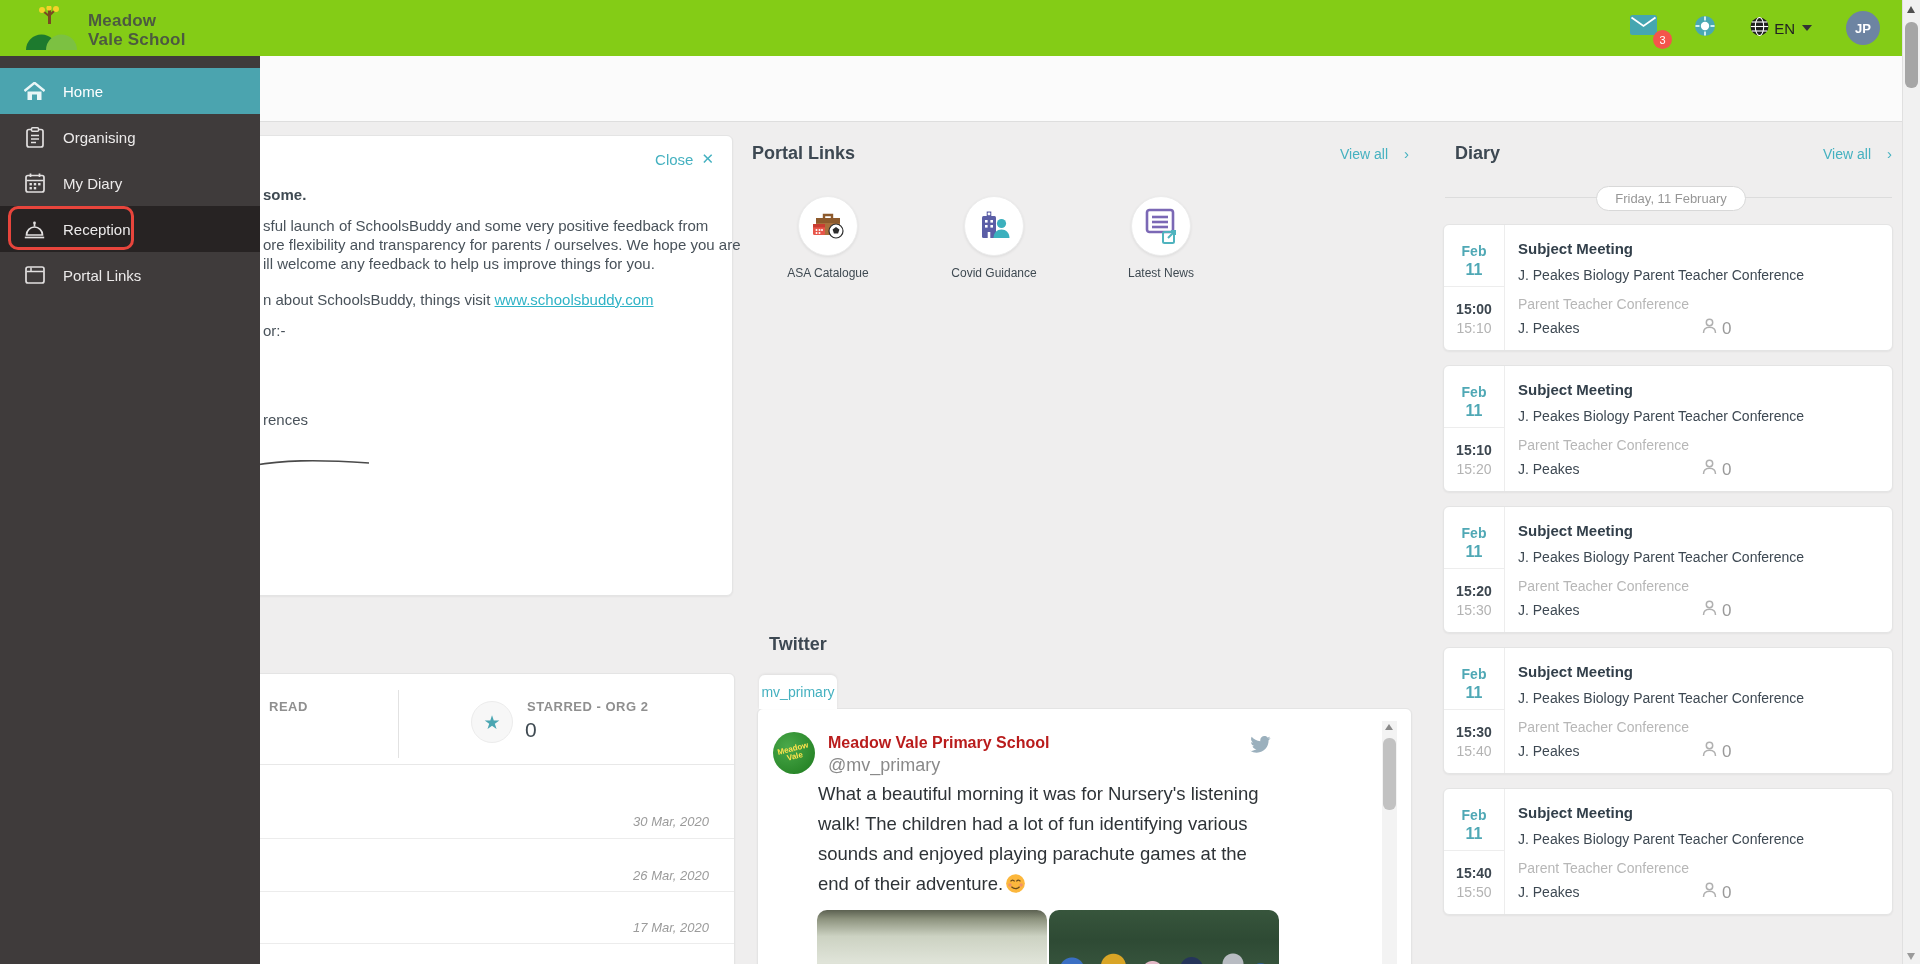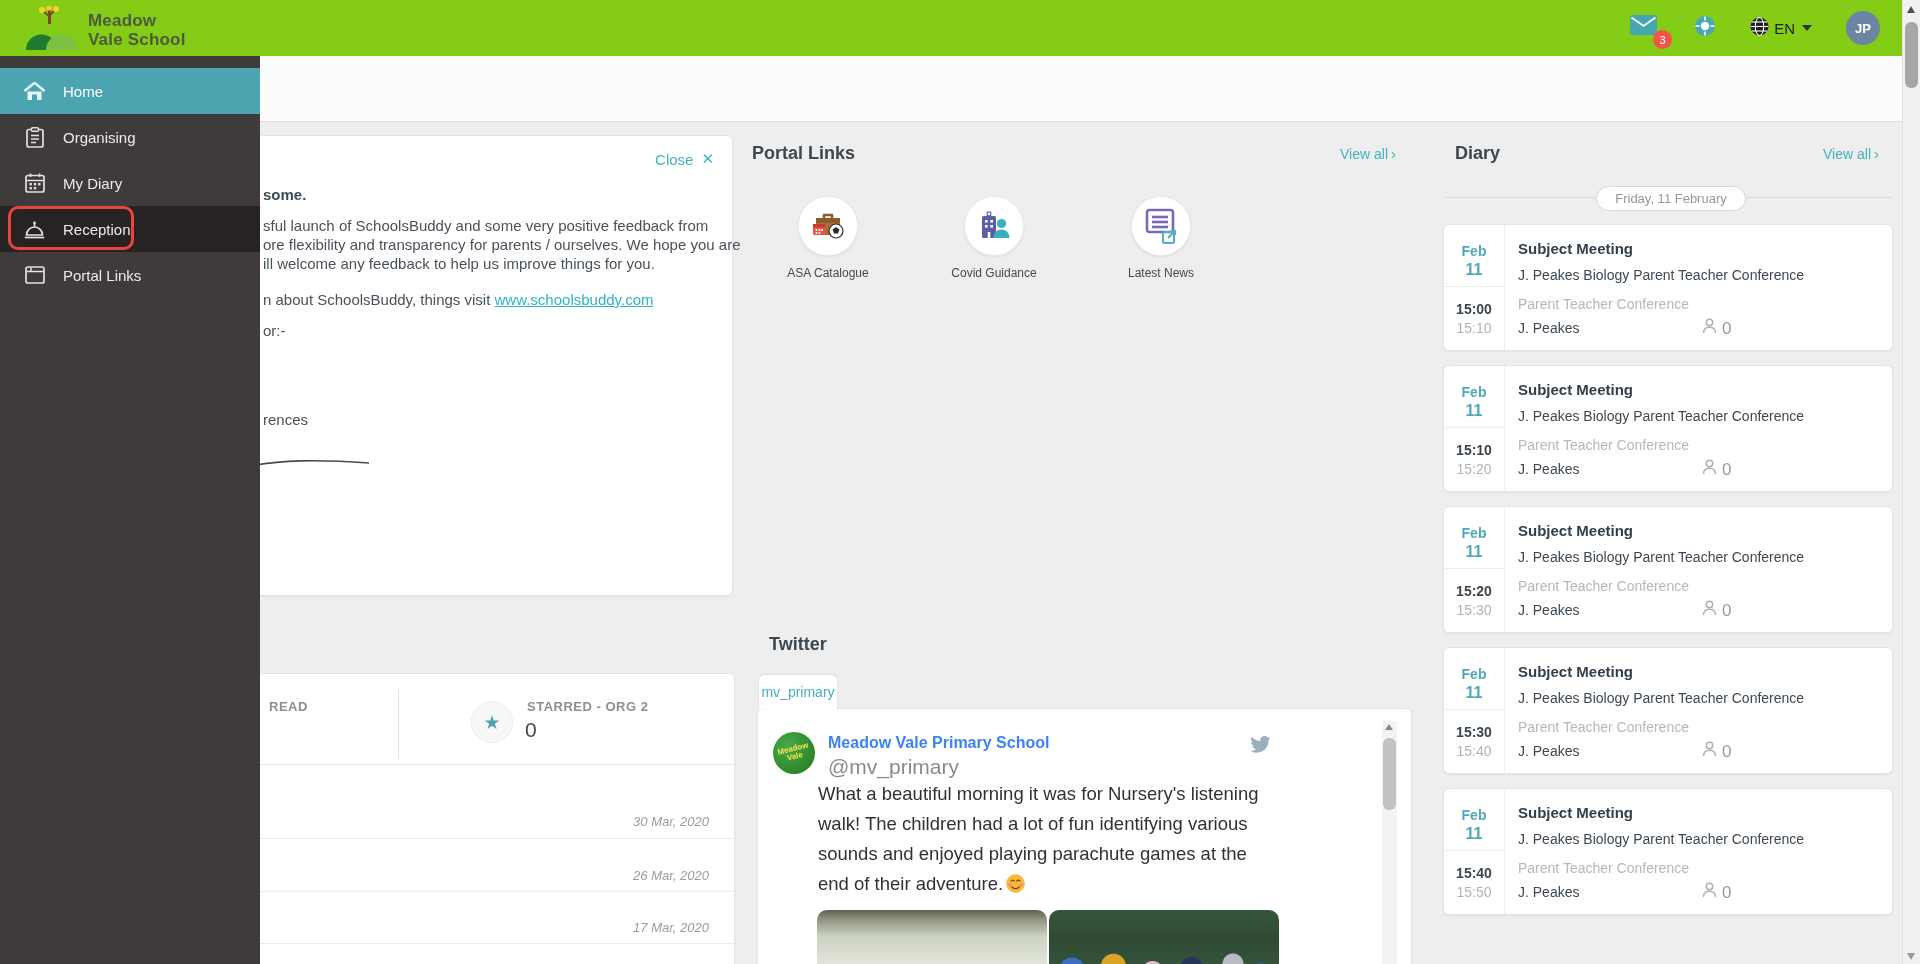--- a/index.html
+++ b/index.html
@@ -38,21 +38,21 @@
   .w-title{top:50px;font-weight:700;color:#3f4a52;}
   .w-para{top:80px;line-height:19px;}
   .w-visit{top:155px;}
   .w-for{top:186px;}
   .w-conf{top:275px;}
   .w-link{color:#2fb3c6;text-decoration:underline;cursor:pointer;}
   .signature{position:absolute;left:168px;top:318px;}
 
   
   .sec-title{position:absolute;font-size:18px;font-weight:700;color:#3d4852;z-index:6;}
-  .view-all{position:absolute;font-size:14px;color:#45b1c0;cursor:pointer;display:flex;align-items:center;gap:3px;z-index:6;}
+  .view-all{position:absolute;font-size:14px;color:#45b1c0;cursor:pointer;display:flex;align-items:center;gap:16px;z-index:6;}
   .chev{font-size:15px;line-height:14px;}
 
   
   .portal-item{position:absolute;width:150px;text-align:center;cursor:pointer;z-index:6;}
   .p-circle{width:58px;height:58px;margin:0 auto;border-radius:50%;background:#fff;border:1px solid #ececec;box-shadow:0 1px 3px rgba(0,0,0,.08);display:flex;align-items:center;justify-content:center;}
   .p-label{margin-top:10px;font-size:12px;color:#3f4a52;}
 
   
   .pill-line{position:absolute;left:1445px;top:197px;width:447px;height:1px;background:#dcdcdc;z-index:5;}
   .date-pill{position:absolute;left:1596px;top:186px;width:148px;height:23px;background:#fff;border:1px solid #d8d8d8;border-radius:13px;color:#979797;font-size:13px;display:flex;align-items:center;justify-content:center;z-index:6;}
@@ -67,22 +67,22 @@
   .dsub{position:absolute;left:74px;top:42px;font-size:14px;color:#3d4852;}
   .dcat{position:absolute;left:74px;top:71px;font-size:14px;color:#b7b7b7;}
   .dteach{position:absolute;left:74px;top:95px;font-size:14px;color:#3d4852;}
   .datt{position:absolute;left:258px;top:93px;display:flex;align-items:center;gap:5px;color:#9a9a9a;font-size:17px;}
 
   
   .tw-tab{position:absolute;left:759px;top:675px;width:78px;height:34px;background:#fff;border-radius:6px 6px 0 0;box-shadow:0 -1px 3px rgba(0,0,0,.07);color:#45b1c0;font-size:14px;display:flex;align-items:center;justify-content:center;z-index:7;cursor:pointer;}
   .tweet-panel{left:757px;top:708px;width:655px;height:276px;z-index:6;}
   .tw-avatar{position:absolute;left:15px;top:23px;width:42px;height:42px;border-radius:50%;background:radial-gradient(circle at 35% 35%,#4aa94a,#1d7a1d);overflow:hidden;display:flex;align-items:center;justify-content:center;}
   .tw-avatar span{color:#ffe34d;font-size:8px;font-weight:700;transform:rotate(-14deg);text-align:center;line-height:8px;}
-  .tw-name{position:absolute;left:70px;top:25px;font-size:16px;font-weight:700;color:#3b82f6;}
-  .tw-handle{position:absolute;left:70px;top:46px;font-size:21px;color:#8a8a8a;}
+  .tw-name{position:absolute;left:70px;top:25px;font-size:16px;font-weight:700;color:#b91c1c;}
+  .tw-handle{position:absolute;left:70px;top:46px;font-size:18px;color:#8a8a8a;}
   .tw-bird{position:absolute;right:140px;top:27px;}
   .tw-text{position:absolute;left:60px;top:70px;width:445px;font-size:18.5px;line-height:30px;color:#2e3337;}
   .tw-photo{position:absolute;top:201px;width:230px;height:75px;border-radius:10px 10px 0 0;}
   .tw-photo.left{left:59px;background:
      radial-gradient(circle at 12% 92%,#e7a9c0 0 8px,transparent 9px),
      radial-gradient(circle at 30% 95%,#2d4a6b 0 9px,transparent 10px),
      radial-gradient(circle at 46% 90%,#c9a23a 0 10px,transparent 11px),
      radial-gradient(circle at 64% 92%,#5d3b5e 0 11px,transparent 12px),
      linear-gradient(180deg,#5c6151 0,#8d937e 12%,#ccd2c2 35%,#e0e4d9 70%,#c6cbba 100%);}
   .tw-photo.right{left:291px;background:

